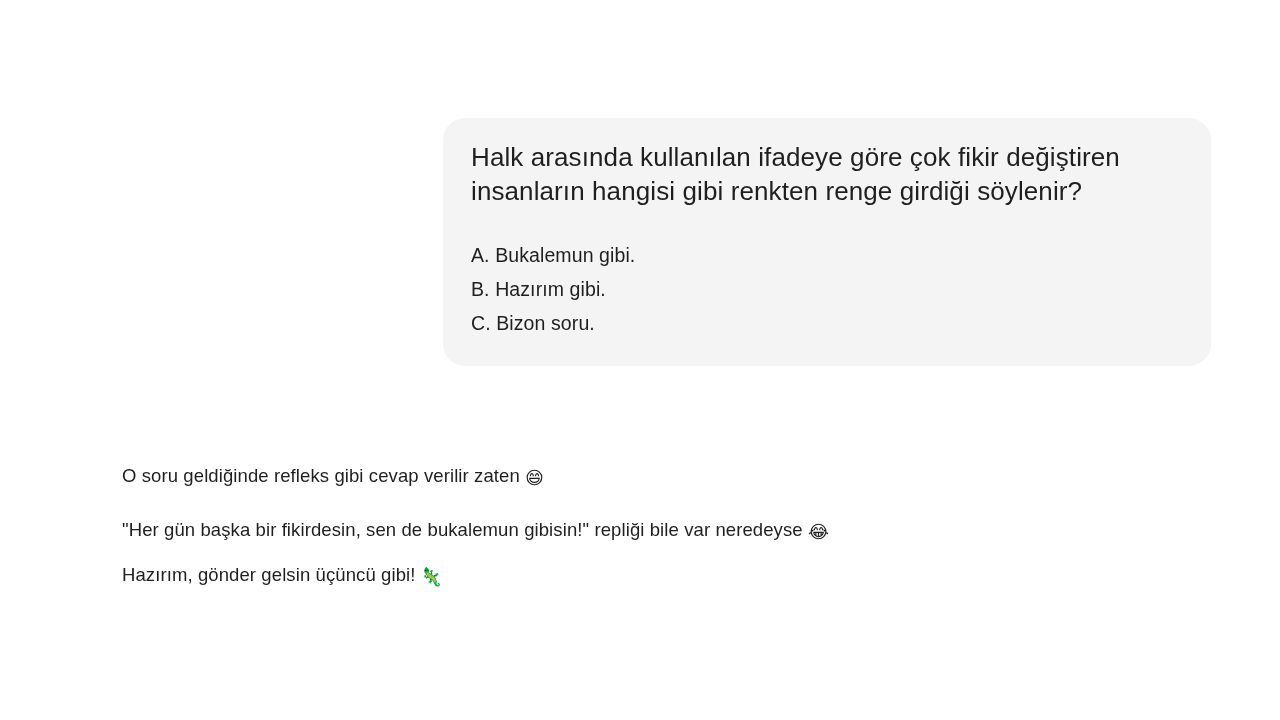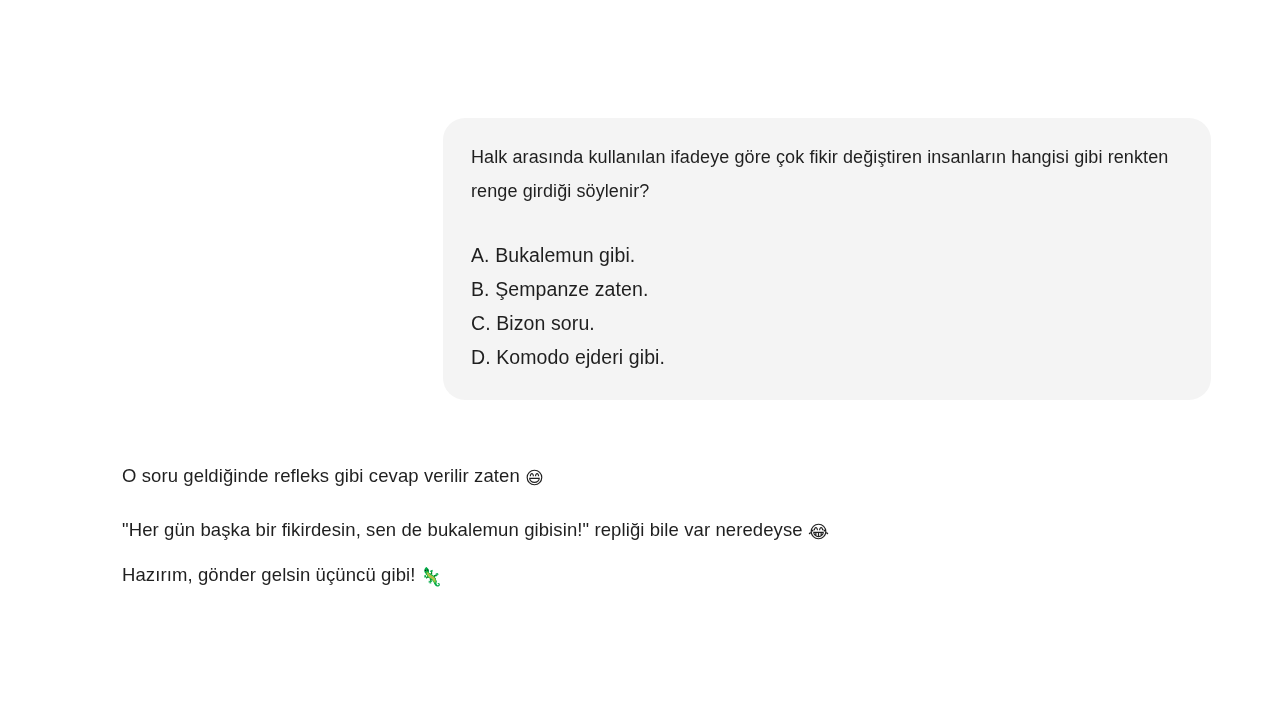--- a/index.html
+++ b/index.html
@@ -31,21 +31,21 @@
     justify-content: flex-end;
   }
   .user-bubble {
     background: #f4f4f4;
     border-radius: 22px;
     padding: 22px 34px 26px 28px;
     max-width: 768px;
     box-sizing: border-box;
   }
   .user-bubble .question {
-    font-size: 18px;
+    font-size: 26px;
     line-height: 34px;
     color: #1f1f1f;
     margin: 0;
     letter-spacing: 0.1px;
   }
   .user-bubble .options {
     margin-top: 30px;
   }
   .user-bubble .option {
     font-size: 19.5px;
@@ -93,23 +93,22 @@
 </head>
 <body>
 
 <div class="conversation">
 
   <div class="user-row">
     <div class="user-bubble">
       <p class="question">Halk arasında kullanılan ifadeye göre çok fikir değiştiren insanların hangisi gibi renkten renge girdiği söylenir?</p>
       <div class="options">
         <div class="option">A. Bukalemun gibi.</div>
-        <div class="option">B. Şempanze zaten.</div>
+        <div class="option">B. Hazırım gibi.</div>
         <div class="option">C. Bizon soru.</div>
-        <div class="option">D. Komodo ejderi gibi.</div>
       </div>
     </div>
   </div>
 
   <div class="assistant">
 
     <p class="para">
       <span>O soru geldiğinde refleks gibi cevap verilir zaten</span>
       <span class="emoji">😄</span>
     </p>

